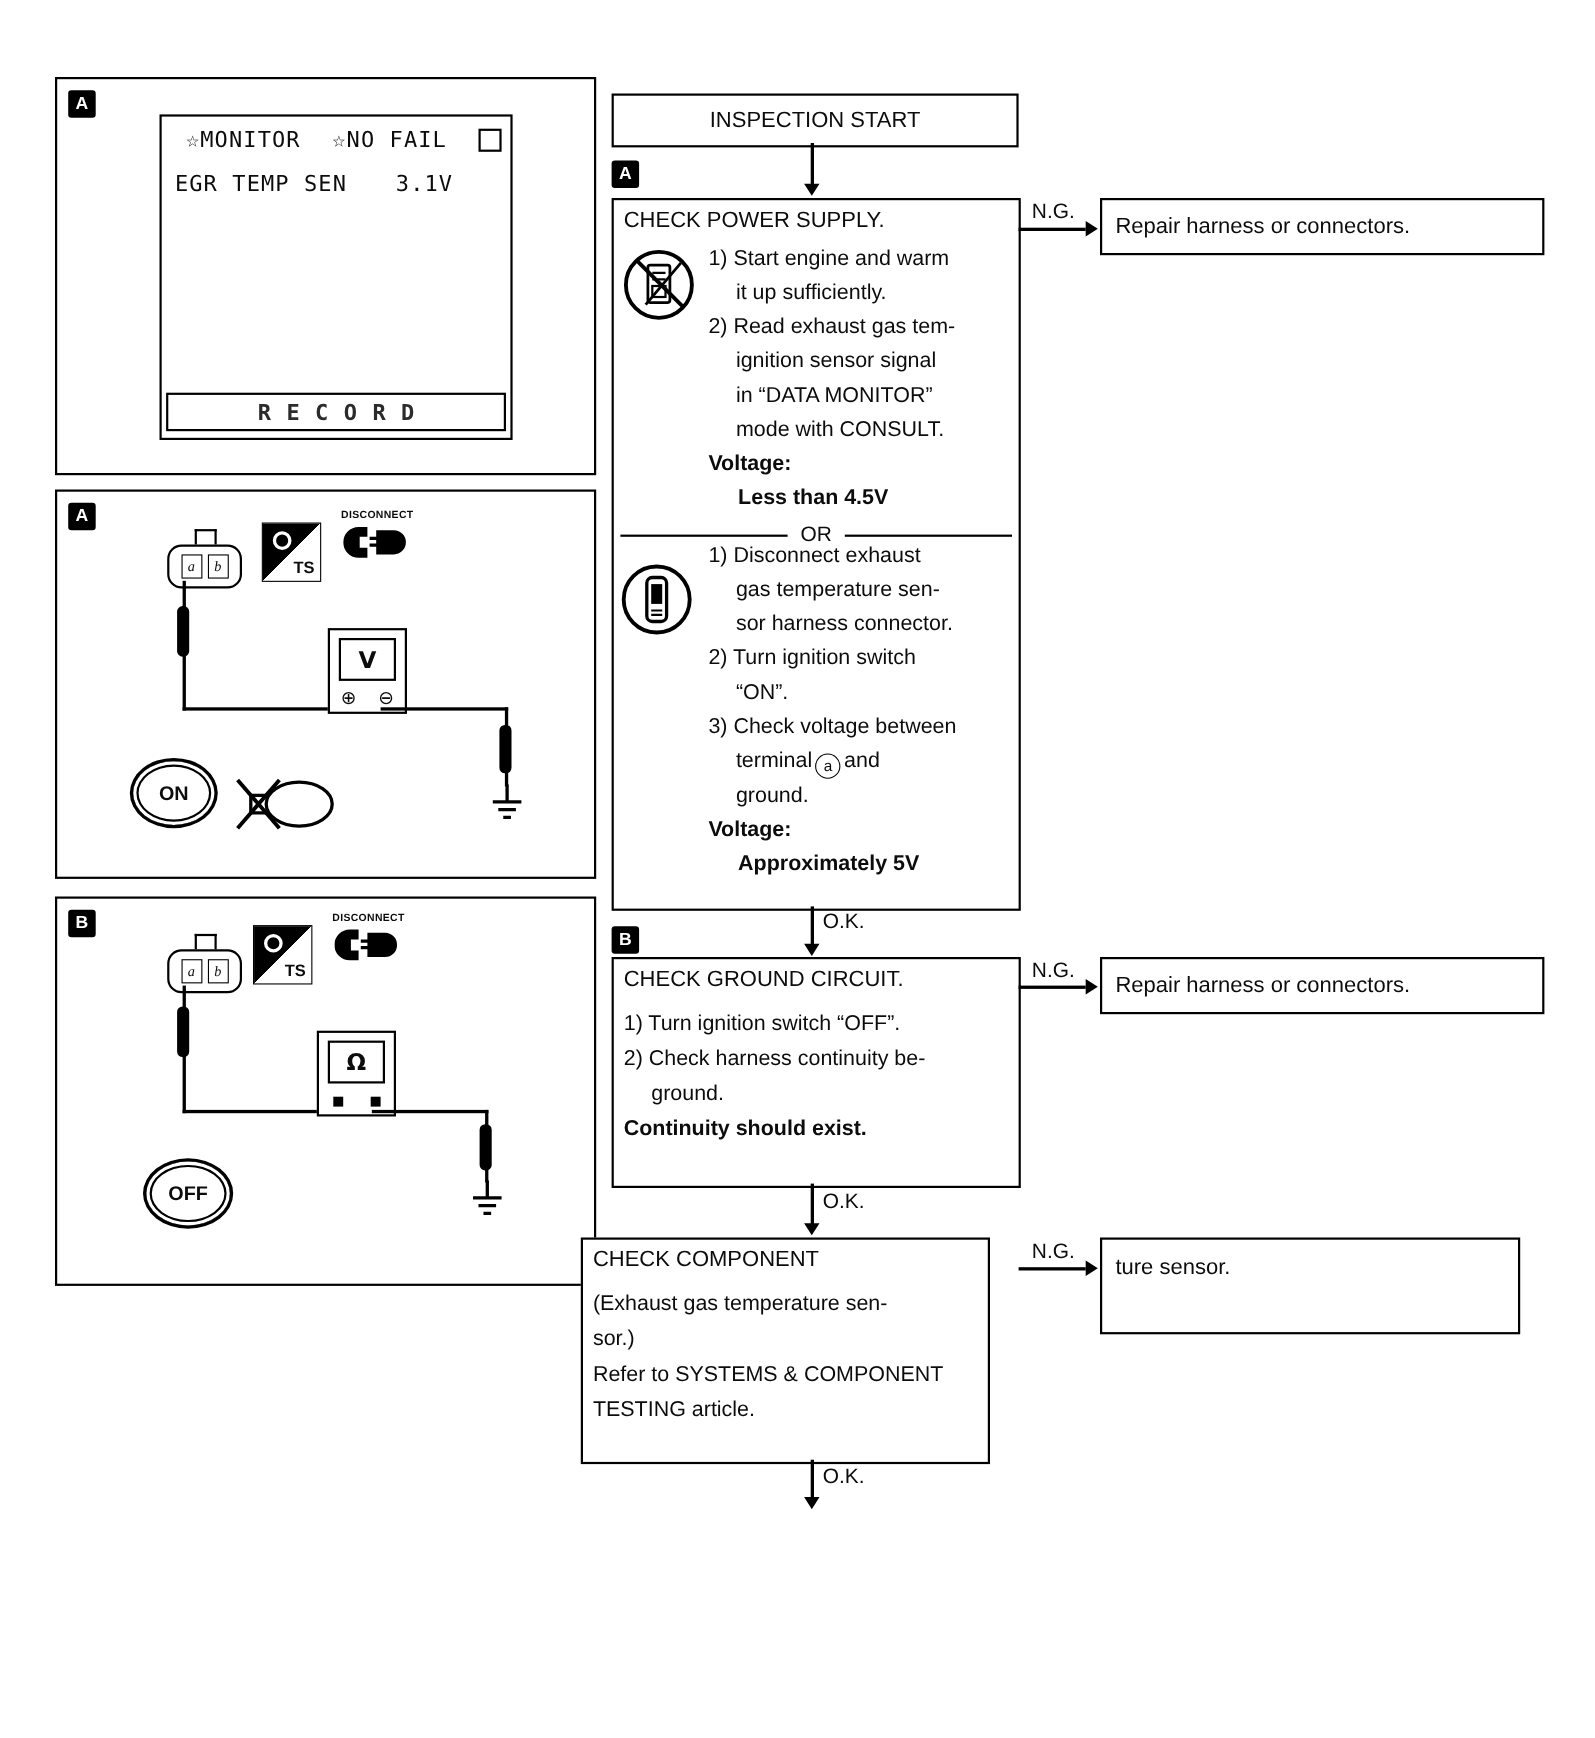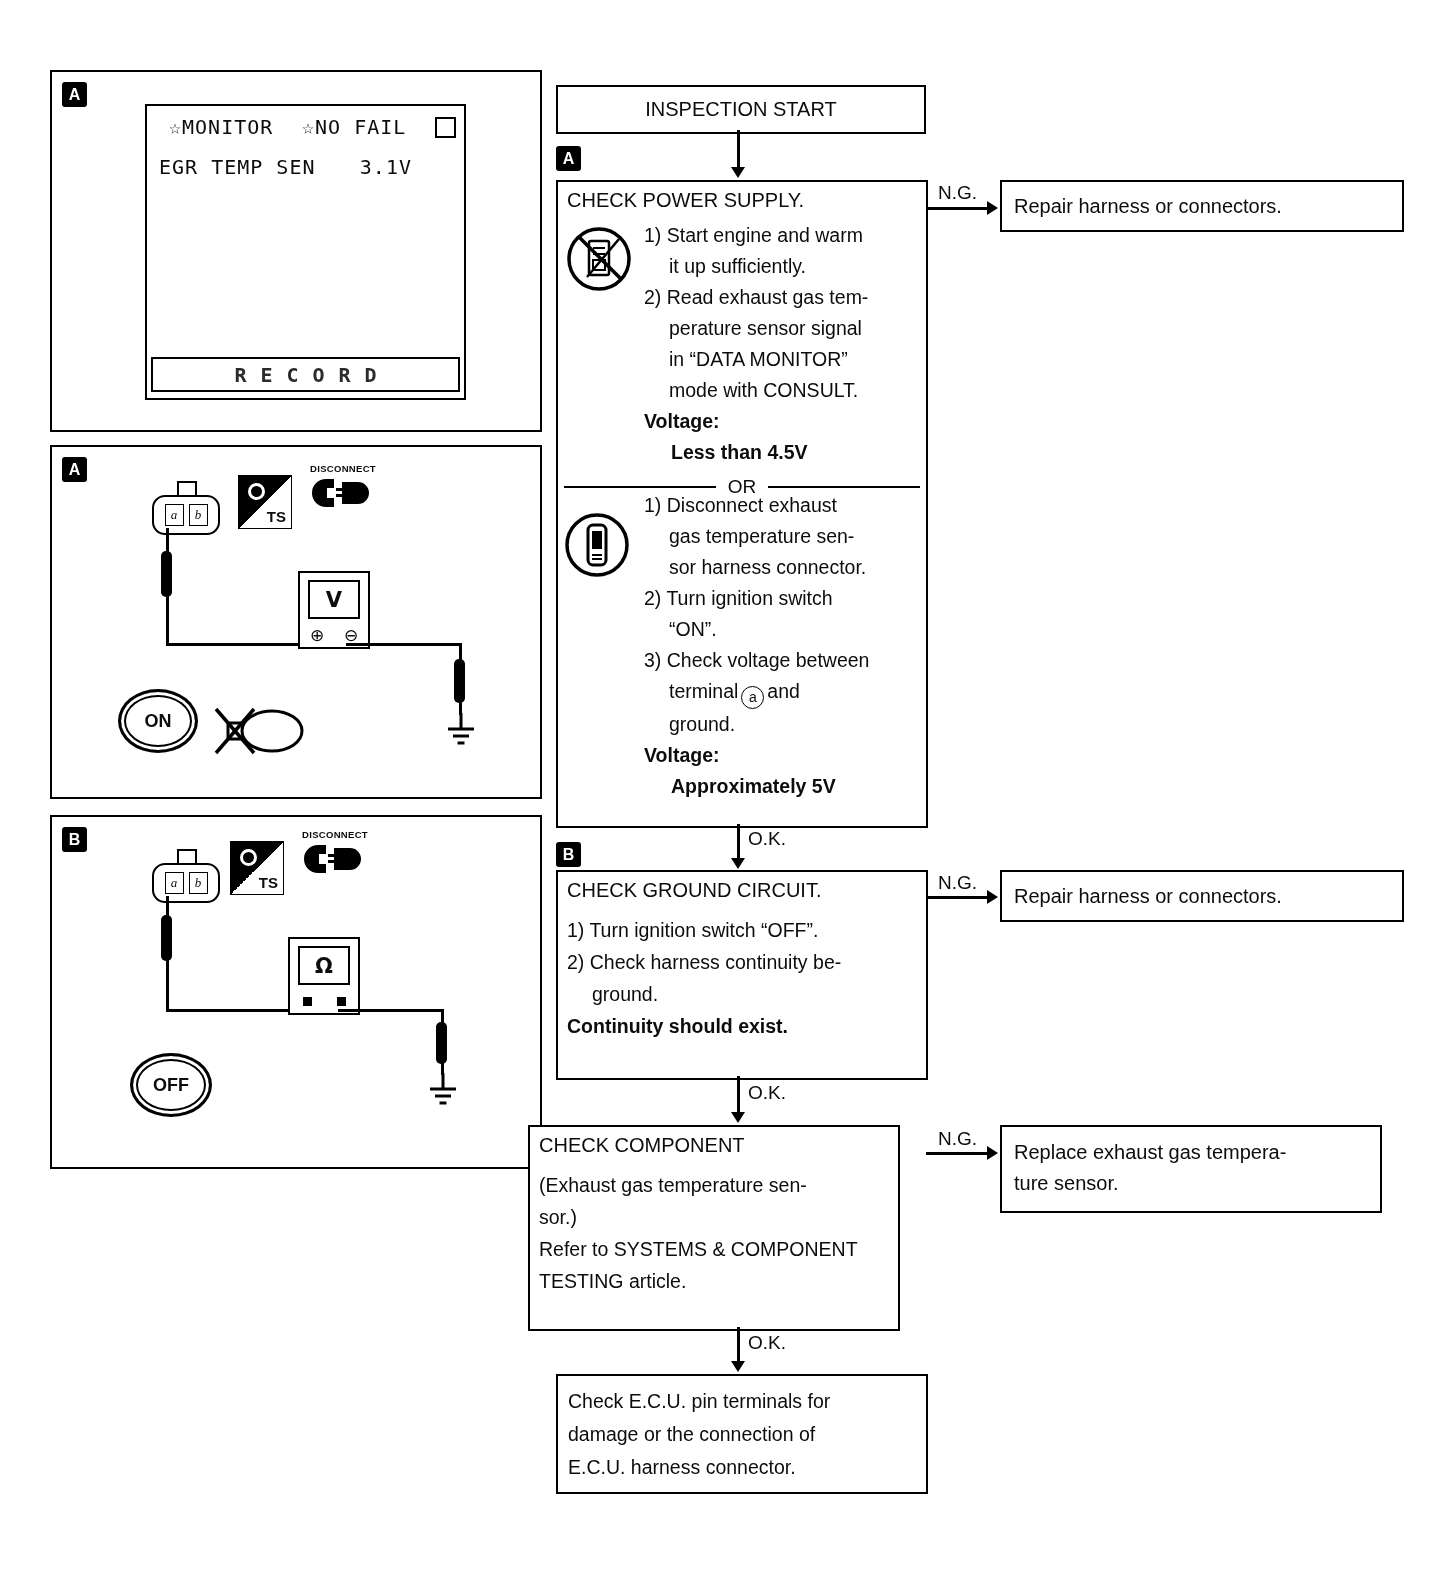--- a/index.html
+++ b/index.html
@@ -228,21 +228,21 @@
       <line x1="27" y1="28" x2="39" y2="28" stroke="#000" stroke-width="2"></line>
       <rect x="27" y="34" width="12" height="10" fill="none" stroke="#000" stroke-width="2"></rect>
       <line x1="13" y1="11" x2="55" y2="53" stroke="#000" stroke-width="3.5"></line>
       <line x1="53" y1="13" x2="21" y2="51" stroke="#000" stroke-width="2.5"></line>
     </svg>
 
     <div class="sec" style="left:86px; top:38px; width:274px;">
       <div class="line">1) Start engine and warm</div>
       <div class="line cont">it up sufficiently.</div>
       <div class="line">2) Read exhaust gas tem-</div>
-      <div class="line cont">perature sensor signal</div>
+      <div class="line cont">ignition sensor signal</div>
       <div class="line cont">in “DATA MONITOR”</div>
       <div class="line cont">mode with CONSULT.</div>
       <div class="line b">Voltage:</div>
       <div class="line b ind2">Less than 4.5V</div>
     </div>
 
     <div class="or-row" style="top:294px;">
       <span class="or-line"></span>
       <span>OR</span>
       <span class="or-line"></span>
@@ -313,29 +313,21 @@
       <div class="line">sor.)</div>
       <div class="line">Refer to SYSTEMS &amp; COMPONENT</div>
       <div class="line">TESTING article.</div>
     </div>
   </div>
 
   <div class="lbl" style="left:938px; top:1128px;">N.G.</div>
   <div class="wireH" style="left:926px; top:1152px; width:61px;"></div>
   <div class="ah-right" style="left:987px; top:1146px;"></div>
   <div class="sidebox2" style="left:1000px; top:1125px; width:354px; height:64px;">
-    <div class="line">Replace exhaust gas tempera-</div>
     <div class="line">ture sensor.</div>
   </div>
 
   <div class="wireV" style="left:737px; top:1327px; height:36px;"></div>
   <div class="ah-down" style="left:731px; top:1361px;"></div>
   <div class="lbl" style="left:748px; top:1332px;">O.K.</div>
 
-  <div class="stepbox" style="left:556px; top:1374px; width:368px; height:116px;">
-    <div class="sec" style="left:10px; top:9px; width:350px; line-height:33px;">
-      <div class="line">Check E.C.U. pin terminals for</div>
-      <div class="line">damage or the connection of</div>
-      <div class="line">E.C.U. harness connector.</div>
-    </div>
-  </div>
 
 </div>
 
 </body></html>

